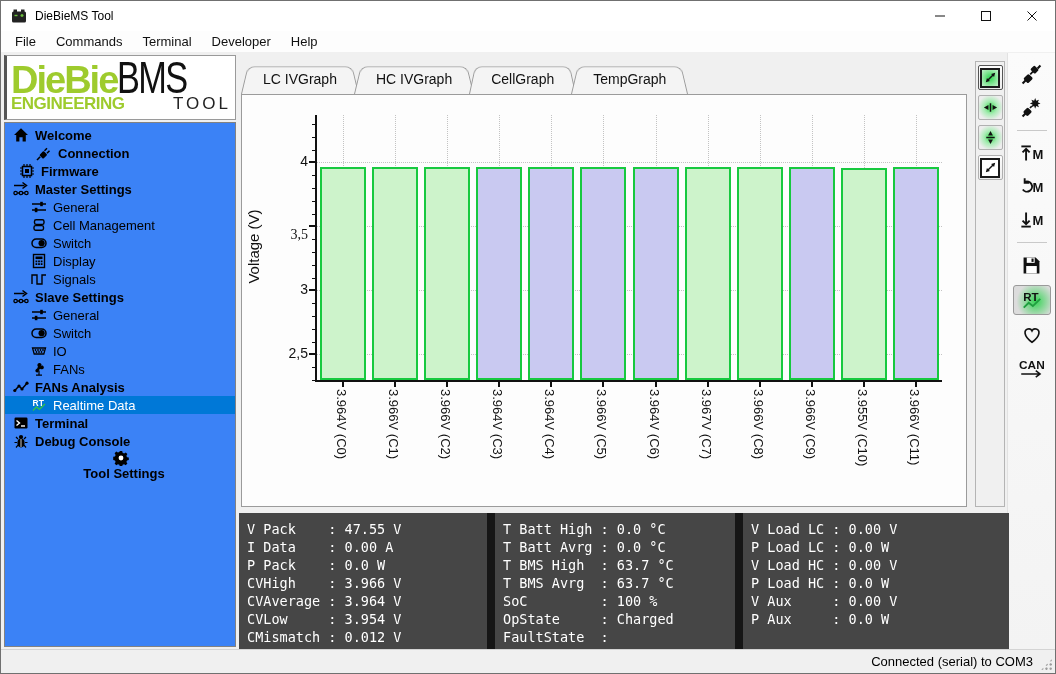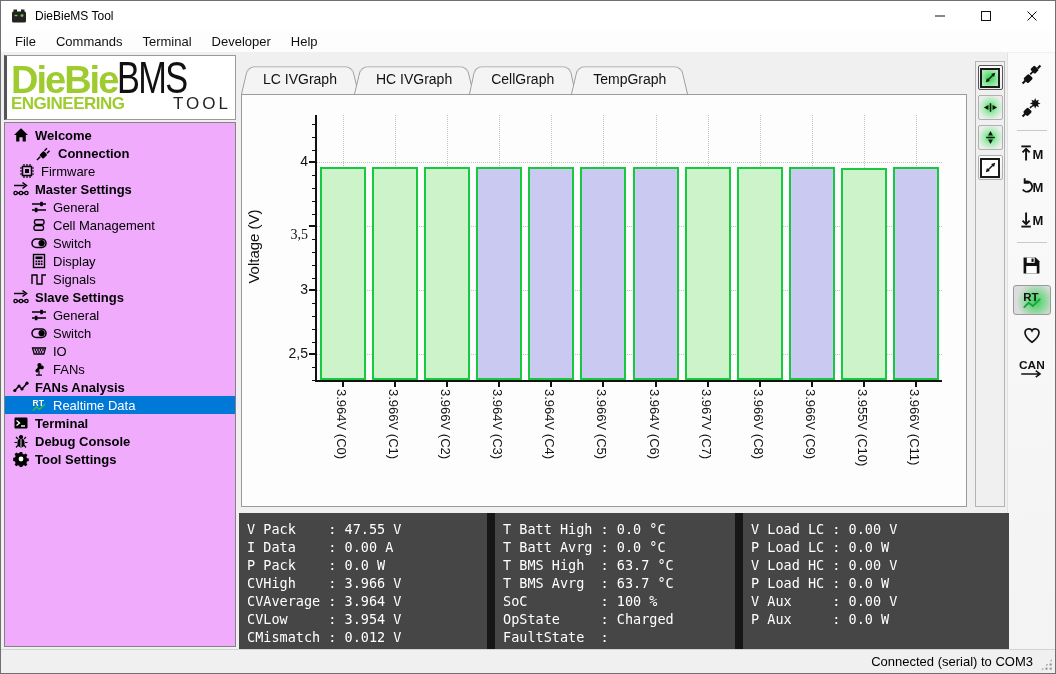--- a/index.html
+++ b/index.html
@@ -25,21 +25,21 @@
   
   #left-panel { width:238px; flex:0 0 auto; display:flex; flex-direction:column; padding:2px 3px 2px 3px; }
   #logo { height:65px; background:#fff; border:1px solid #9a9a9a; border-left:3px solid #555; padding:2px 4px 0 4px; overflow:hidden; margin-bottom:2px; }
   #logo .row1 { display:flex; align-items:baseline; line-height:40px; }
   .logo-green1 { font-size:38px; font-weight:bold; color:#9ecb2d; letter-spacing:-2px; }
   .logo-black1 { font-size:44px; font-weight:400; color:#111; transform:scaleX(.78); transform-origin:left; letter-spacing:-2px; }
   #logo .row2 { display:flex; justify-content:space-between; margin-top:-6px; }
   .logo-green2 { font-size:17px; font-weight:bold; color:#9ecb2d; letter-spacing:-.5px; }
   .logo-black2 { font-size:17px; font-weight:400; color:#222; letter-spacing:3px; }
 
-  #tree { flex:1; background:#f0abfc; border:1px solid #828282; padding-top:3px; overflow:hidden; }
+  #tree { flex:1; background:#3b82f6; border:1px solid #828282; padding-top:3px; overflow:hidden; }
   .tree-row { height:18px; display:flex; align-items:center; font-size:13px; color:#000; cursor:default; }
   .tree-row.lvl0 { padding-left:8px; font-weight:bold; }
   .tree-row.lvl1 { padding-left:26px; }
   .tree-row .ticon { width:16px; height:16px; margin-right:6px; flex:0 0 auto; }
   .tree-row .ticon svg { width:16px; height:16px; display:block; }
   .tree-row.selected { background:#0078d7; color:#fff; }
 
   
   #main { flex:1; position:relative; min-width:0; }
 
@@ -159,21 +159,21 @@
           <div class="tree-row lvl0" style="font-weight: bold; margin-left: 23px;">
             <span class="ticon">
               <svg viewBox="0 0 16 16">
                 <path d="M1 15 l3.2-3.2" stroke="currentColor" stroke-width="1.6" fill="none"></path>
                 <rect x="4.6" y="6.9" width="5.4" height="6" rx="1" transform="rotate(45 7.3 9.9)" fill="currentColor"></rect>
                 <path d="M8.5 5.8 L11 3.3 M11 8.3 L13.5 5.8" stroke="currentColor" stroke-width="1.5" fill="none"></path>
               </svg>
             </span>
             <span>Connection</span>
           </div>
-          <div class="tree-row lvl0" style="font-weight: normal; padding-left: 14px;">
+          <div class="tree-row lvl0" style="font-weight: bold; padding-left: 14px;">
             <span class="ticon">
               <svg viewBox="0 0 16 16">
                 <g stroke="currentColor" stroke-width="1.2">
                   <path d="M5 1v2M8 1v2M11 1v2M5 13v2M8 13v2M11 13v2M1 5h2M1 8h2M1 11h2M13 5h2M13 8h2M13 11h2"></path>
                 </g>
                 <rect x="3.5" y="3.5" width="9" height="9" fill="none" stroke="currentColor" stroke-width="1.5"></rect>
                 <rect x="6" y="6" width="4" height="4" fill="currentColor"></rect>
               </svg>
             </span>
             <span>Firmware</span>
@@ -350,21 +350,21 @@
                 <g stroke="currentColor" stroke-width="1.2" fill="none">
                   <path d="M3 4 L5 6 M13 4 L11 6 M1.5 9.5 H4 M12 9.5 H14.5 M3 14.5 L5 12.2 M13 14.5 L11 12.2"></path>
                 </g>
                 <circle cx="8" cy="4" r="2.1" fill="currentColor"></circle>
                 <ellipse cx="8" cy="10" rx="3.6" ry="4.4" fill="currentColor"></ellipse>
                 <path d="M8 6 V14" stroke="#fff" stroke-width=".8"></path>
               </svg>
             </span>
             <span>Debug Console</span>
           </div>
-          <div class="tree-row lvl0" style="font-weight: bold;">
+          <div class="tree-row lvl0" style="font-weight: bold; flex-direction: column;">
             <span class="ticon">
               <svg viewBox="0 0 16 16">
                 <path fill="currentColor" d="M6.8 1h2.4l.4 1.8 1.5.6 1.6-1 1.7 1.7-1 1.6.6 1.5 1.8.4v2.4l-1.8.4-.6 1.5 1 1.6-1.7 1.7-1.6-1-1.5.6-.4 1.8H6.8l-.4-1.8-1.5-.6-1.6 1-1.7-1.7 1-1.6-.6-1.5-1.8-.4V6.8L2 6.4l.6-1.5-1-1.6L3.3 1.6l1.6 1 1.5-.6z"></path>
                 <circle cx="8" cy="8" r="2.4" fill="#fff"></circle>
               </svg>
             </span>
             <span>Tool Settings</span>
           </div>
         </div>
     </div>

